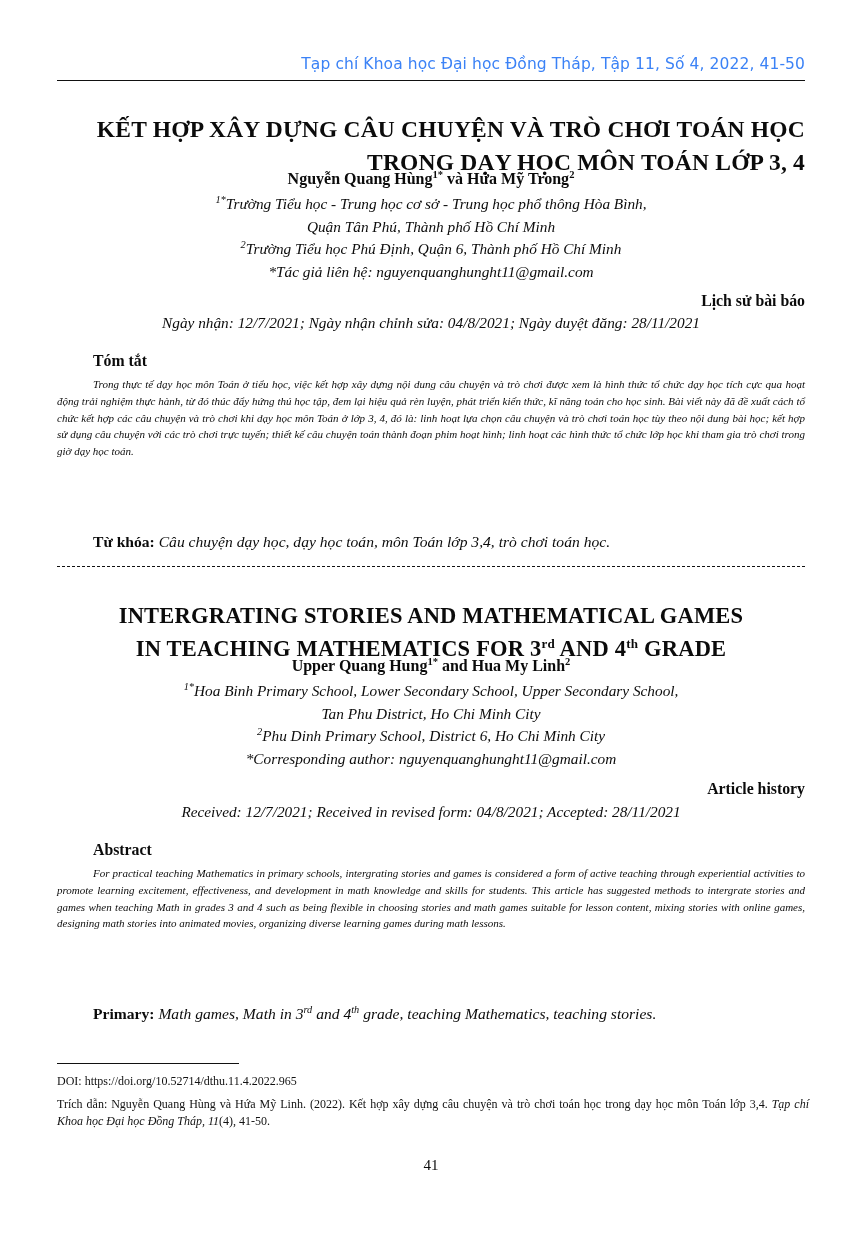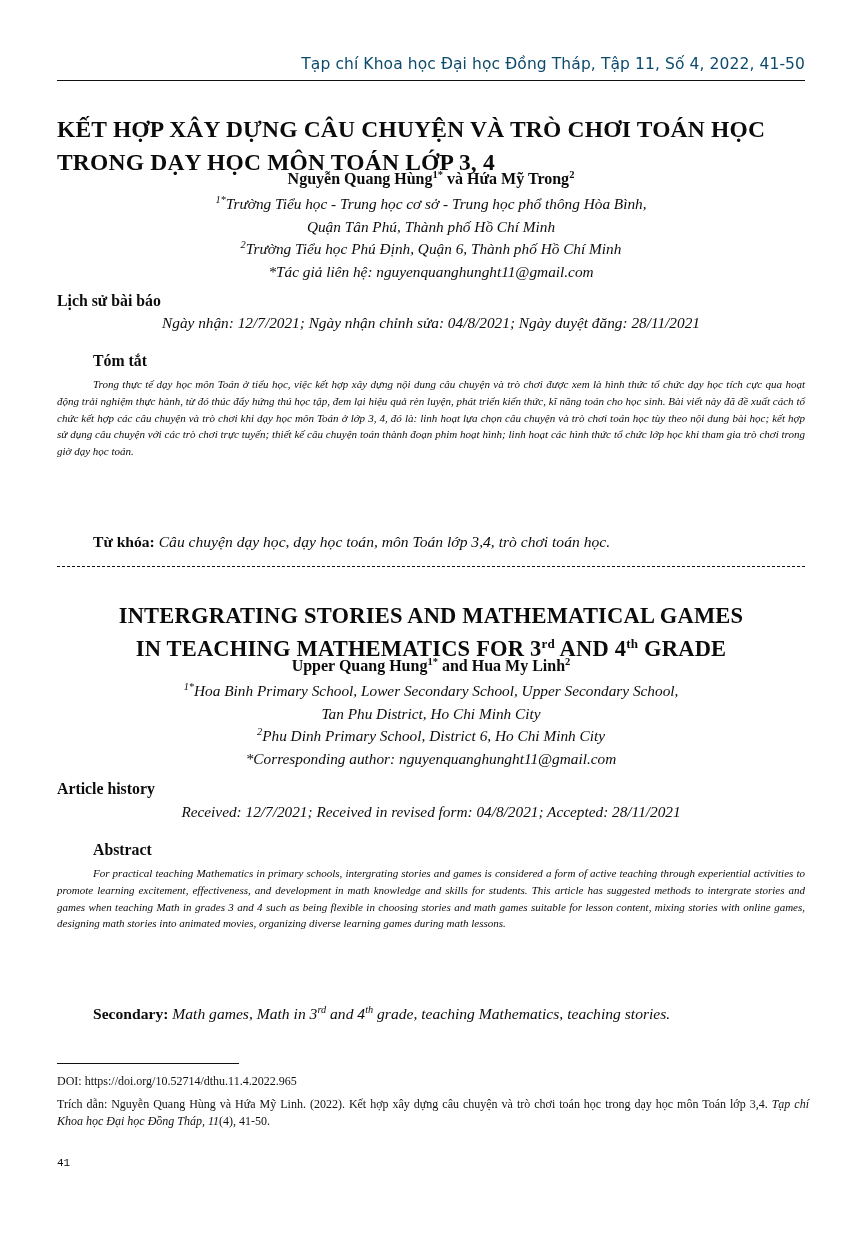--- a/index.html
+++ b/index.html
@@ -22,39 +22,39 @@
   
   .running-head {
     position: absolute;
     top: 55px;
     left: 57px;
     width: 748px;
     text-align: right;
     font-family: "DejaVu Sans", "Liberation Sans", sans-serif;
     font-size: 15.5px;
     letter-spacing: 0.1px;
-    color: #0c4a6e;
+    color: #3b82f6;
     white-space: nowrap;
   }
   .head-rule {
     position: absolute;
     top: 80px;
     left: 57px;
     width: 748px;
     height: 0;
     border-top: 1.4px solid #111;
   }
 
   
   .title-vn {
     position: absolute;
     top: 97px;
     left: 57px;
     width: 748px;
-    text-align: left;
+    text-align: right;
     font-size: 23.5px;
     font-weight: bold;
     line-height: 1.42;
     letter-spacing: 0.2px;
   }
   .title-vn .l2 { display: block; }
 
   .title-en {
     position: absolute;
     top: 585px;
@@ -94,21 +94,21 @@
   .affil.vn { top: 193px; }
   .affil.en { top: 680px; }
   .affil div { white-space: nowrap; }
   .affil sup { font-size: 0.68em; vertical-align: super; line-height: 0; font-style: italic; }
 
   
   .hist-title {
     position: absolute;
     left: 57px;
     width: 748px;
-    text-align: left;
+    text-align: right;
     font-size: 15.8px;
     font-weight: bold;
   }
   .hist-title.vn { top: 292px; }
   .hist-title.en { top: 780px; }
 
   .hist-line {
     position: absolute;
     left: 57px;
     width: 748px;
@@ -185,23 +185,22 @@
   }
   .foot.doi { top: 1073px; }
   .foot.cite { top: 1096px; text-align: justify; }
   .foot.cite i { font-style: italic; }
 
   .page-no {
     position: absolute;
     top: 1157px;
     left: 57px;
     width: 748px;
-    text-align: left;
-    font-size: 11px;
-    font-family: Liberation Mono, monospace;
+    text-align: center;
+    font-size: 15px;
   }
 </style>
 </head>
 <body>
 
 <div class="page">
 
   <div class="running-head">Tạp chí Khoa học Đại học Đồng Tháp, Tập 11, Số 4, 2022, 41-50</div>
   <div class="head-rule"></div>
 
@@ -247,21 +246,21 @@
     <div><sup>2</sup><span>Phu Dinh Primary School, District 6, Ho Chi Minh City</span></div>
     <div>*Corresponding author: nguyenquanghunght11@gmail.com</div>
   </div>
 
   <div class="hist-title en">Article history</div>
   <div class="hist-line en">Received: 12/7/2021; Received in revised form: 04/8/2021; Accepted: 28/11/2021</div>
 
   <div class="abs-head en">Abstract</div>
   <div class="abs-body en">For practical teaching Mathematics in primary schools, intergrating stories and games is considered a form of active teaching through experiential activities to promote learning excitement, effectiveness, and development in math knowledge and skills for students. This article has suggested methods to intergrate stories and games when teaching Math in grades 3 and 4 such as being flexible in choosing stories and math games suitable for lesson content, mixing stories with online games, designing math stories into animated movies, organizing diverse learning games during math lessons.</div>
   <div class="kw en">
-    <b>Secondary:</b><i><span> Math games, Math in 3</span><sup>rd</sup><span> and 4</span><sup>th</sup><span> grade, teaching Mathematics, teaching stories.</span></i>
+    <b>Primary:</b><i><span> Math games, Math in 3</span><sup>rd</sup><span> and 4</span><sup>th</sup><span> grade, teaching Mathematics, teaching stories.</span></i>
   </div>
 
   <div class="foot-rule"></div>
   <div class="foot doi">DOI: https://doi.org/10.52714/dthu.11.4.2022.965</div>
   <div class="foot cite">
     <span>Trích dẫn: Nguyễn Quang Hùng và Hứa Mỹ Linh. (2022). Kết hợp xây dựng câu chuyện và trò chơi toán học trong dạy học môn Toán lớp 3,4. </span><i>Tạp chí Khoa học Đại học Đồng Tháp, 11</i><span>(4), 41-50.</span>
   </div>
   <div class="page-no">41</div>
 
 </div>

